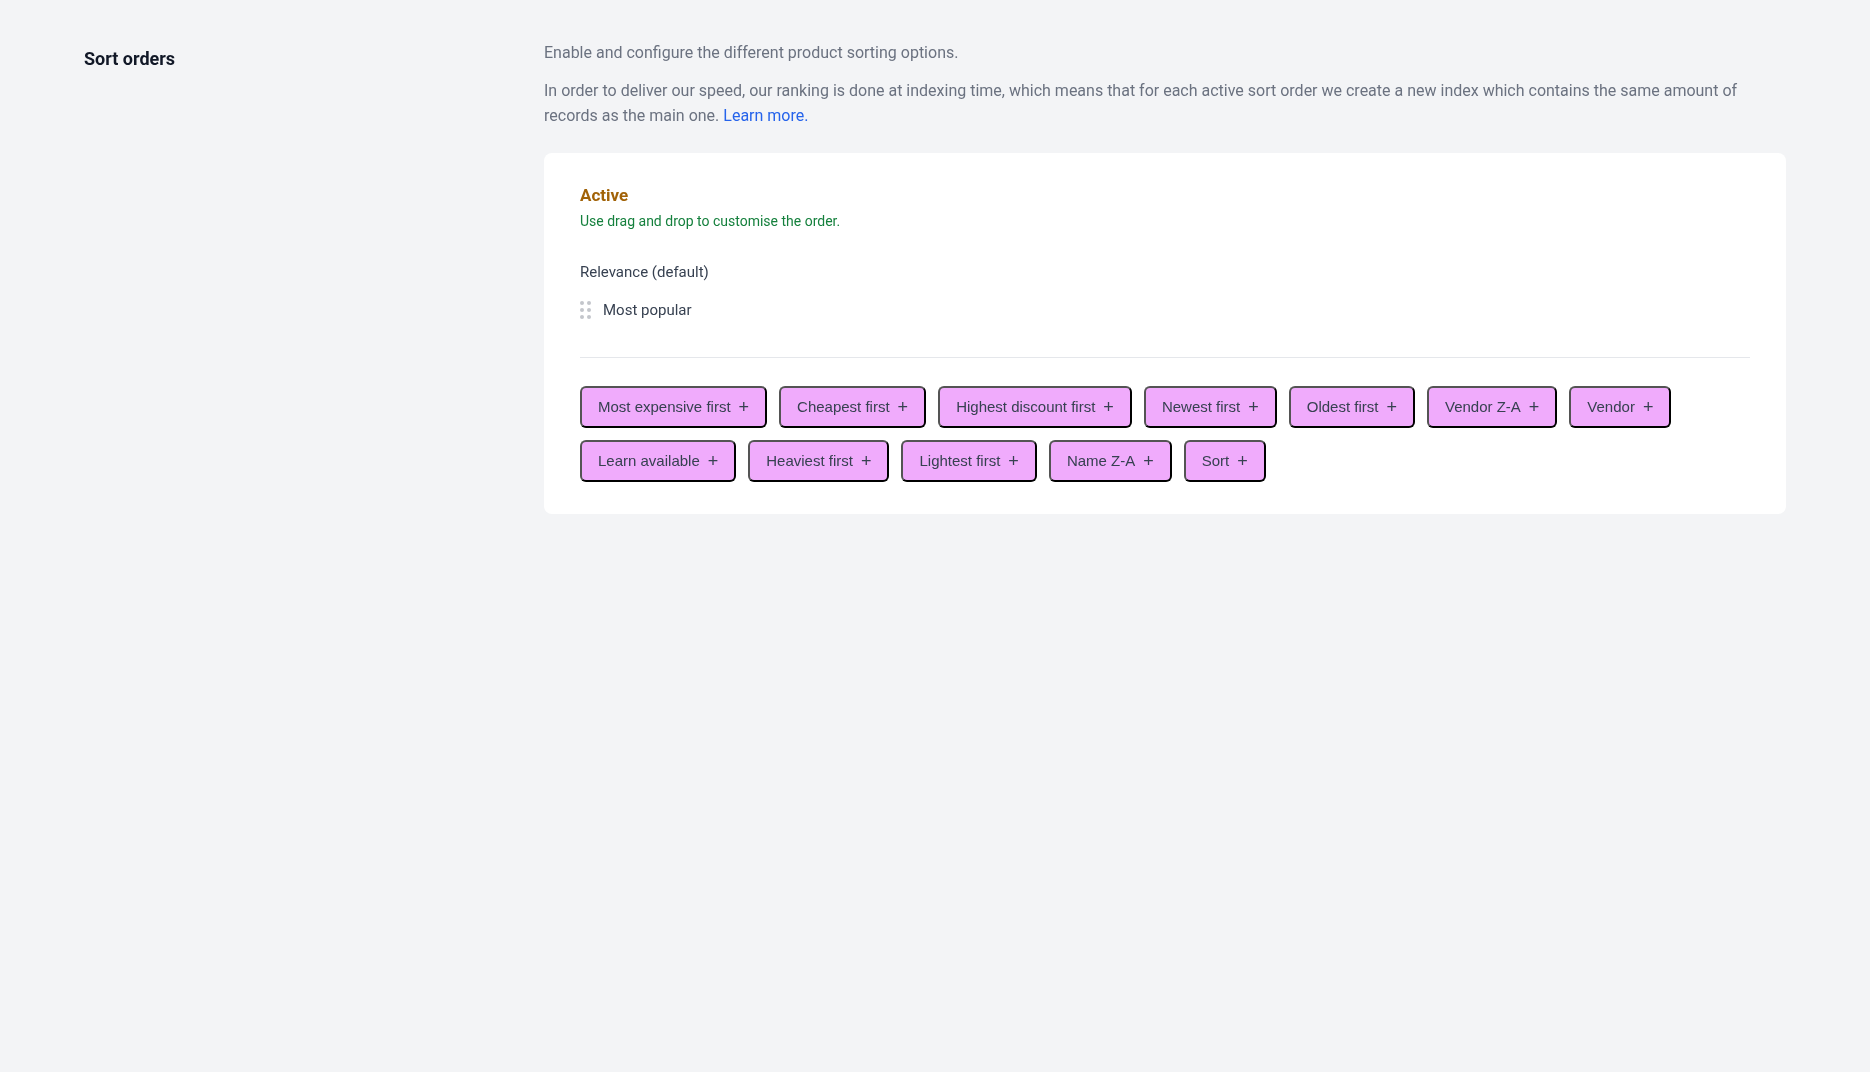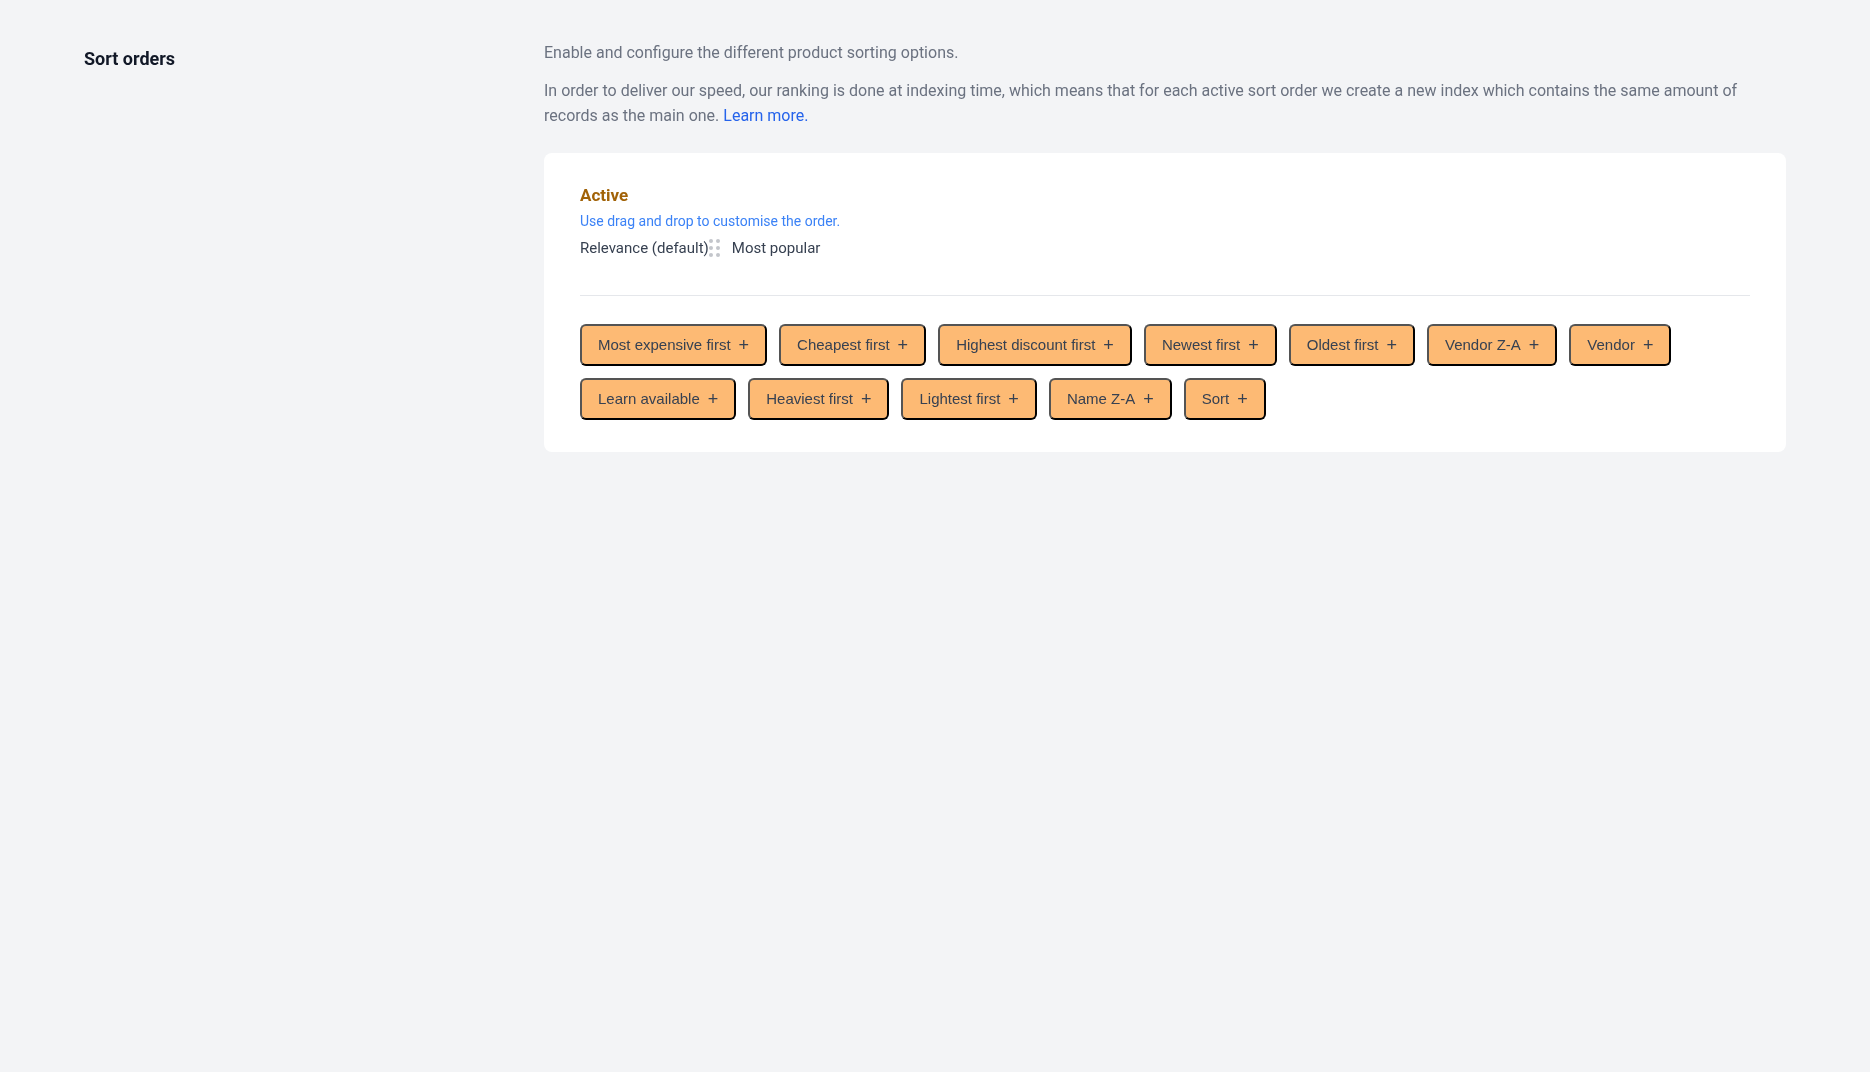--- a/index.html
+++ b/index.html
@@ -67,26 +67,27 @@
 
     .subsection-title {
       font-size: 17px;
       font-weight: 700;
       color: #a16207;
       margin-bottom: 8px;
     }
 
     .subsection-hint {
       font-size: 14px;
-      color: #3b82f6;
+      color: #15803d;
+      margin-bottom: 24px;
     }
 
     .active-items {
       display: flex;
-      flex-direction: row;
+      flex-direction: column;
       gap: 0px;
       text-align: center;
     }
 
     .active-item {
       display: flex;
       align-items: center;
       gap: 12px;
       padding: 10px 0;
       font-size: 15px;
@@ -123,21 +124,21 @@
       display: flex;
       flex-wrap: wrap;
       gap: 12px;
       margin-top: 20px;
     }
 
     .inactive-tag {
       display: inline-flex;
       align-items: center;
       gap: 8px;
-      background: #fdba74;
+      background: #f0abfc;
       border-radius: 6px;
       padding: 10px 16px;
       font-size: 15px;
       color: #374151;
       cursor: pointer;
       transition: background 0.15s;
     }
 
     .inactive-tag .plus-icon {
       font-size: 18px;

